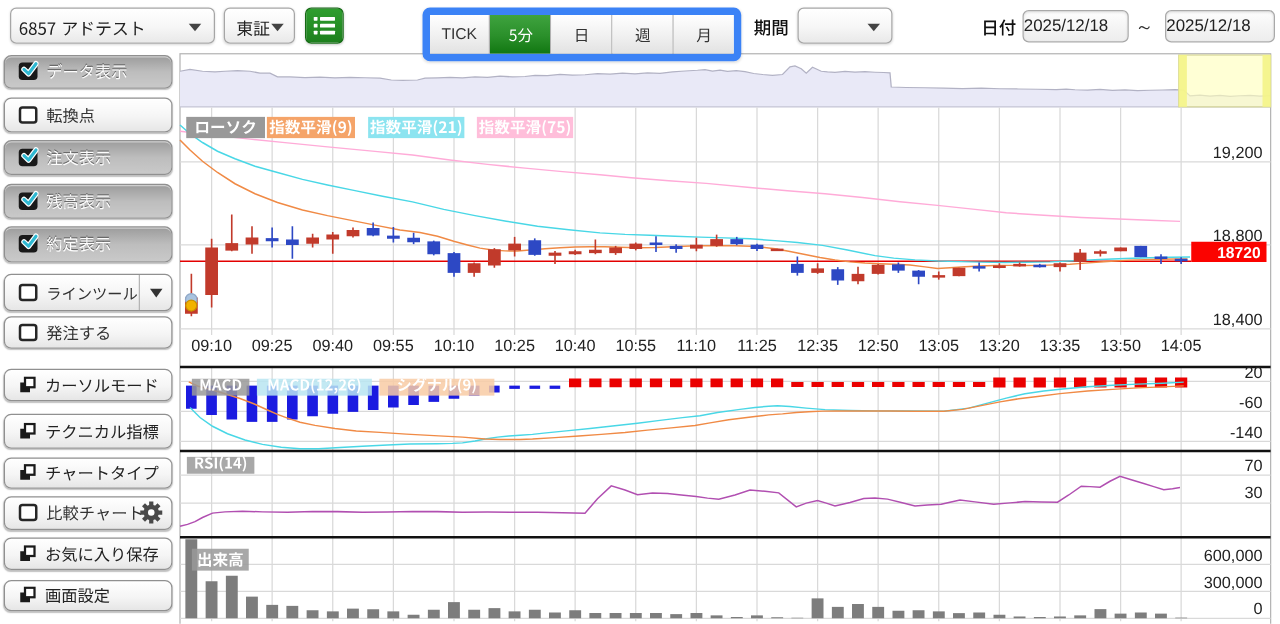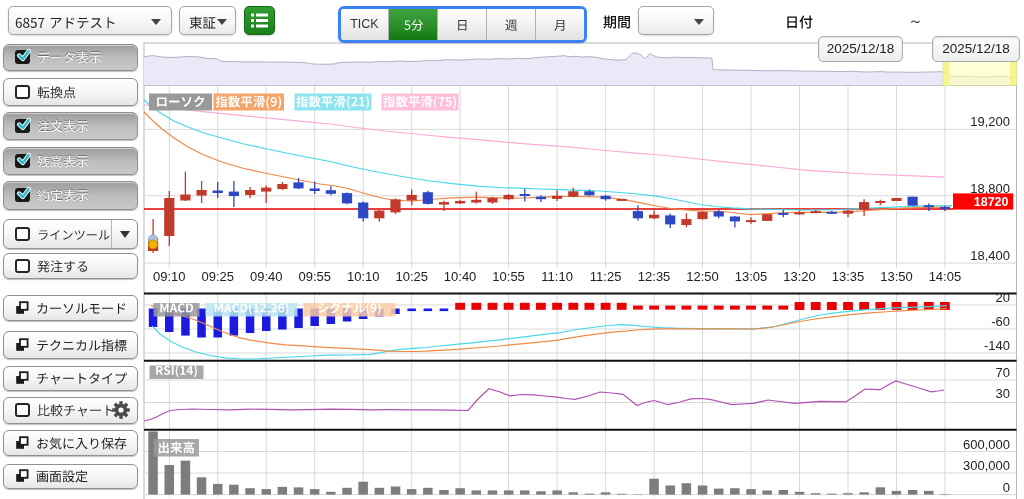--- a/index.html
+++ b/index.html
@@ -9,30 +9,30 @@
 .arrow { position:absolute; width:0; height:0; border-left:5px solid transparent; border-right:5px solid transparent; border-top:6px solid #444; }
 .sbtn { position:absolute; left:3px; width:135px; border:1px solid #909090; border-radius:6px;
   display:flex; align-items:center; padding-left:11px;
   box-shadow:0 1px 1px rgba(0,0,0,.25), inset 0 1px 0 rgba(255,255,255,.5); }
 .sbtn.on { background:linear-gradient(180deg,#9c9c9c,#bdbdbd 50%,#c9c9c9); }
 .sbtn.off { background:linear-gradient(180deg,#ffffff,#f5f5f5 55%,#e6e6e6); }
 .cb { width:15px; height:14px; border-radius:3px; margin-right:6px; flex:none; position:relative; }
 .cb.c { background:#191919; }
 .cb.u { background:#fff; border:2px solid #262626; }
 .icn { width:14px; height:14px; margin-right:6px; flex:none; }
-.grp { position:absolute; display:flex; border:3px solid #3b82f6; border-radius:6px; overflow:hidden;
+.grp { position:absolute; display:flex; border:6px solid #3b82f6; border-radius:6px; overflow:hidden;
   box-shadow:0 1px 2px rgba(0,0,0,.12); }
 .grp > div { width:48.8px; height:30.5px; display:flex; align-items:center; justify-content:center;
   border-right:1px solid #b0b0b0; background:linear-gradient(180deg,#ffffff,#f0f0f0 55%,#e2e2e2);
   font-size:12.5px; color:#333; }
 .grp > div:last-child { border-right:none; }
 .grp > div.act { background:linear-gradient(180deg,#3fa33f,#2a8f2a 55%,#117711); color:#fff; }
 .lab { position:absolute; }
 .din { position:absolute; border:1px solid #a9a9a9; border-radius:5px; background:linear-gradient(180deg,#fdfdfd,#ededed);
-  box-shadow:inset 0 1px 2px rgba(0,0,0,.12); font-size:13.5px; color:#222; text-align:center; line-height:24px;margin-top:28px; }
+  box-shadow:inset 0 1px 2px rgba(0,0,0,.12); font-size:13.5px; color:#222; text-align:left; line-height:24px; }
 
 </style></head><body>
 <svg id="chart" width="1024" height="499" viewBox="0 0 1024 499">
 <rect x="144.0" y="43.0" width="872.5" height="460" fill="#fff" stroke="#b5b5b5" stroke-width="1"></rect>
 <path d="M144.0 57.0 L152.0 55.5 L162.0 57.0 L172.0 57.5 L180.0 57.0 L190.0 56.5 L200.0 57.0 L208.0 58.5 L216.0 58.5 L222.0 61.5 L232.0 61.5 L244.0 62.0 L256.0 61.8 L268.0 62.2 L280.0 62.0 L292.0 62.2 L304.0 62.5 L313.0 64.0 L322.0 64.3 L334.0 64.0 L340.0 62.5 L350.0 62.3 L360.0 62.0 L370.0 62.3 L380.0 61.5 L390.0 61.8 L400.0 61.0 L410.0 61.5 L420.0 61.2 L428.0 60.3 L438.0 60.5 L448.0 59.6 L458.0 60.0 L468.0 59.8 L478.0 59.0 L488.0 59.3 L498.0 58.6 L508.0 59.0 L518.0 58.3 L528.0 58.6 L538.0 57.5 L548.0 56.8 L558.0 56.2 L564.0 55.7 L570.0 56.8 L576.0 56.2 L582.0 57.0 L589.0 56.6 L596.0 57.3 L603.0 58.8 L610.0 59.6 L618.0 60.2 L626.0 59.6 L632.0 53.5 L636.0 52.8 L641.0 55.0 L645.0 58.6 L650.0 53.8 L657.0 57.0 L662.0 57.5 L668.0 57.8 L676.0 57.2 L684.0 57.6 L692.0 57.4 L700.0 57.8 L707.0 58.0 L712.0 58.3 L713.0 69.6 L725.0 70.0 L740.0 70.2 L755.0 70.5 L770.0 70.8 L785.0 70.6 L800.0 71.0 L815.0 71.2 L830.0 71.4 L845.0 71.6 L853.0 71.3 L860.0 71.8 L870.0 72.0 L880.0 71.6 L890.0 72.2 L900.0 72.0 L910.0 72.4 L920.0 72.2 L930.0 72.0 L940.0 71.8 L947.0 72.0 L952.0 76.7 L960.0 76.2 L968.0 76.8 L976.0 76.4 L984.0 77.0 L992.0 76.6 L1000.0 76.3 L1008.0 76.8 L1016.0 76.5 L1016.5 85.5 L144.0 85.5 Z" fill="#e9e9f7"></path>
 <path d="M144.0 57.0 L152.0 55.5 L162.0 57.0 L172.0 57.5 L180.0 57.0 L190.0 56.5 L200.0 57.0 L208.0 58.5 L216.0 58.5 L222.0 61.5 L232.0 61.5 L244.0 62.0 L256.0 61.8 L268.0 62.2 L280.0 62.0 L292.0 62.2 L304.0 62.5 L313.0 64.0 L322.0 64.3 L334.0 64.0 L340.0 62.5 L350.0 62.3 L360.0 62.0 L370.0 62.3 L380.0 61.5 L390.0 61.8 L400.0 61.0 L410.0 61.5 L420.0 61.2 L428.0 60.3 L438.0 60.5 L448.0 59.6 L458.0 60.0 L468.0 59.8 L478.0 59.0 L488.0 59.3 L498.0 58.6 L508.0 59.0 L518.0 58.3 L528.0 58.6 L538.0 57.5 L548.0 56.8 L558.0 56.2 L564.0 55.7 L570.0 56.8 L576.0 56.2 L582.0 57.0 L589.0 56.6 L596.0 57.3 L603.0 58.8 L610.0 59.6 L618.0 60.2 L626.0 59.6 L632.0 53.5 L636.0 52.8 L641.0 55.0 L645.0 58.6 L650.0 53.8 L657.0 57.0 L662.0 57.5 L668.0 57.8 L676.0 57.2 L684.0 57.6 L692.0 57.4 L700.0 57.8 L707.0 58.0 L712.0 58.3 L713.0 69.6 L725.0 70.0 L740.0 70.2 L755.0 70.5 L770.0 70.8 L785.0 70.6 L800.0 71.0 L815.0 71.2 L830.0 71.4 L845.0 71.6 L853.0 71.3 L860.0 71.8 L870.0 72.0 L880.0 71.6 L890.0 72.2 L900.0 72.0 L910.0 72.4 L920.0 72.2 L930.0 72.0 L940.0 71.8 L947.0 72.0 L952.0 76.7 L960.0 76.2 L968.0 76.8 L976.0 76.4 L984.0 77.0 L992.0 76.6 L1000.0 76.3 L1008.0 76.8 L1016.0 76.5" fill="none" stroke="#b2b2c4" stroke-width="1" stroke-opacity="1"></path>
 <line x1="144.0" y1="85.5" x2="1016.5" y2="85.5" stroke="#c5c5d5" stroke-width="1"></line>
 <rect x="943" y="44.0" width="73.5" height="41.5" fill="#ffffbb" fill-opacity="0.62" stroke="#d6d69a" stroke-width="1"></rect>
 <rect x="943" y="44.0" width="6.5" height="41.5" fill="#f4f487" fill-opacity="0.9"></rect>
 <rect x="1010" y="44.0" width="6.5" height="41.5" fill="#f4f487" fill-opacity="0.9"></rect>

